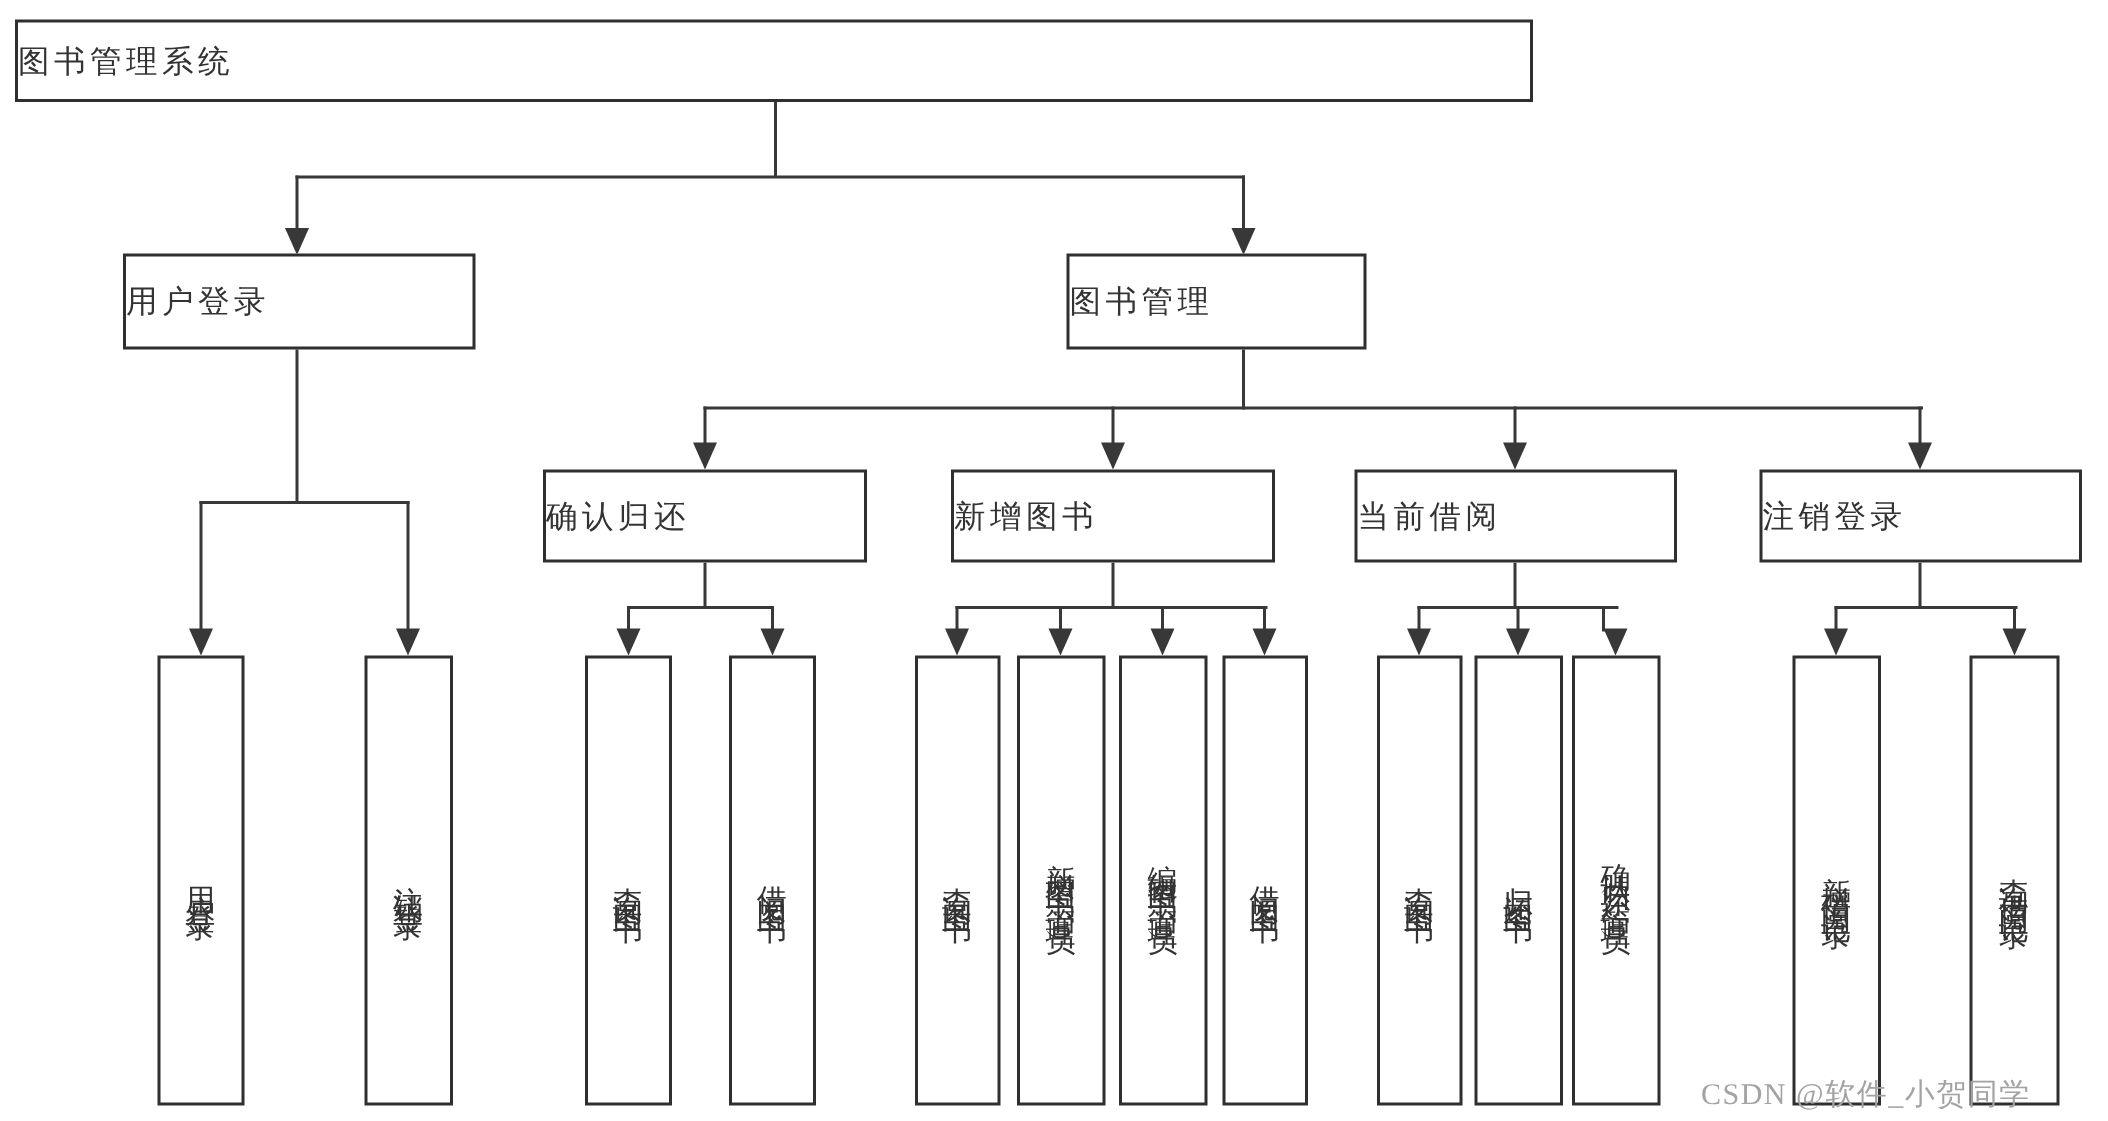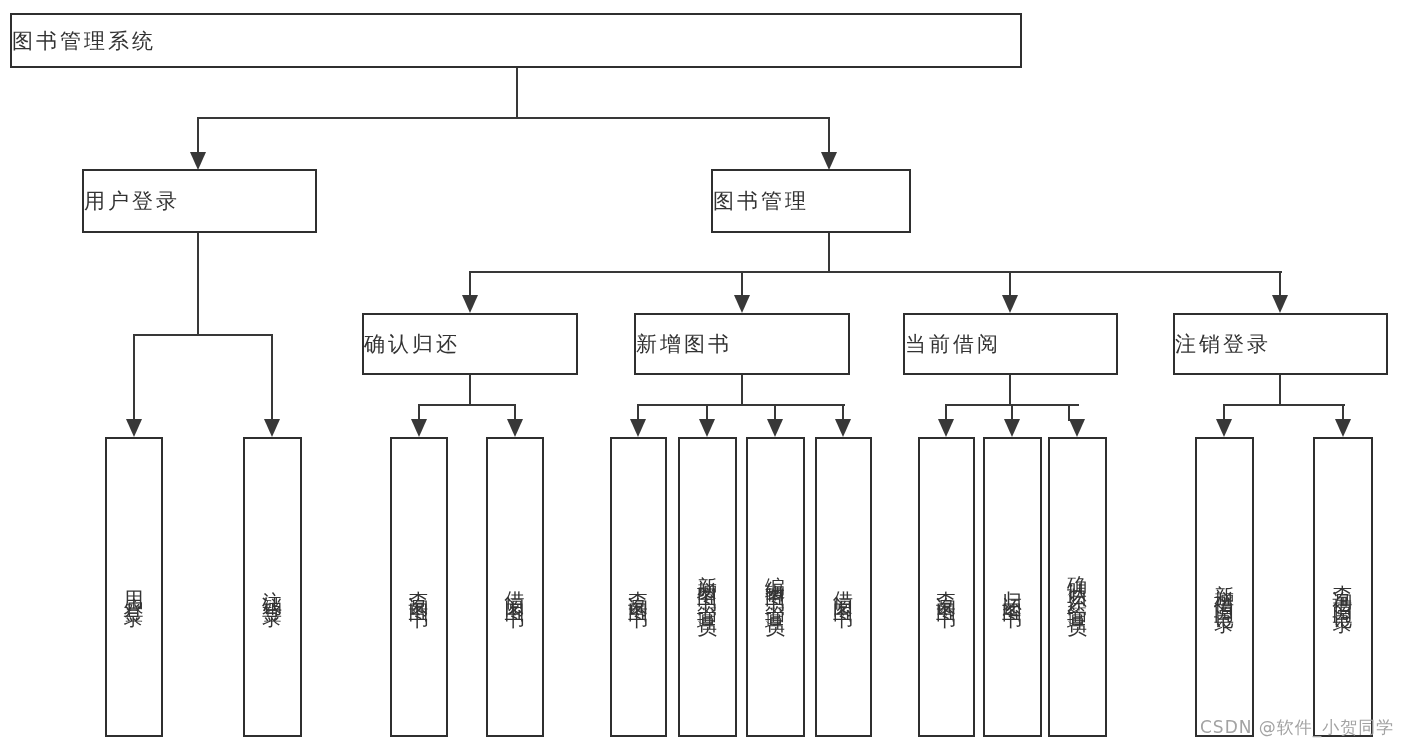--- a/index.html
+++ b/index.html
@@ -47,26 +47,27 @@
   .line{position:absolute;background:var(--line);z-index:1;}
   .arrow{
     position:absolute;width:0;height:0;
     border-left:8px solid transparent;
     border-right:8px solid transparent;
     border-top:18px solid var(--line);
     z-index:1;
   }
   .watermark{
     position:absolute;
-    left:1200px;top:716px;
-    font-size:17px;
+    left:1134px;top:716px;
+    font-size:20px;
     color:var(--wm);
     letter-spacing:1px;
     z-index:10;
     white-space:nowrap;
+    font-family:Liberation Serif, serif;
   }
 </style>
 </head>
 <body>
 
 <div class="canvas">
 
   <div class="hnode" style="left:10px;top:13px;width:1012px;height:55px">
     <span>图书管理系统</span>
   </div>

